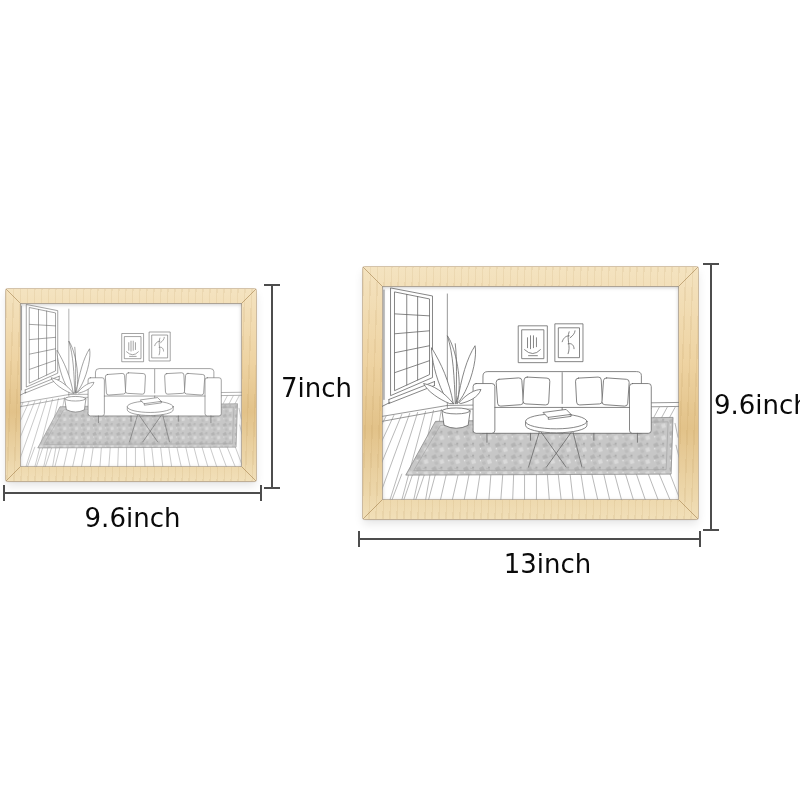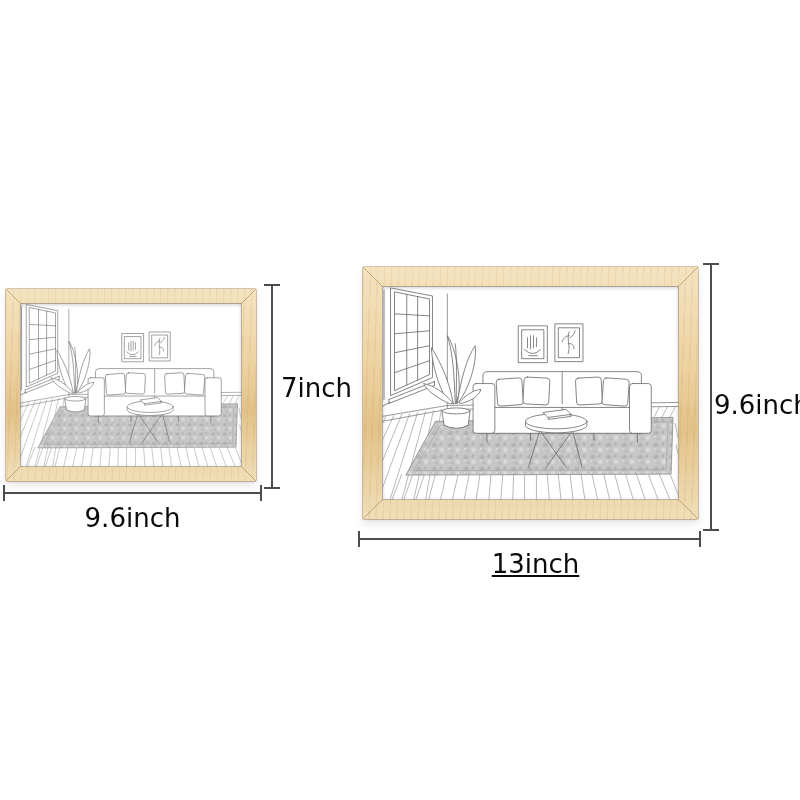--- a/index.html
+++ b/index.html
@@ -168,15 +168,15 @@
     <div class="art">
       <svg viewBox="0 0 300 215" preserveAspectRatio="none">
         <use href="#scene"></use>
       </svg>
     </div>
   </div>
 
   <div class="dim v" style="left:710px;top:263px;height:268px;"></div>
   <div class="dim-label" style="left:714px;top:391px;">9.6inch</div>
   <div class="dim h" style="left:358px;top:538px;width:343px;"></div>
-  <div class="dim-label center" style="left:368px;top:550px;width:335px;text-decoration:underline;">13inch</div>
+  <div class="dim-label center" style="left:380px;top:550px;width:335px;">13inch</div>
 
 </div>
 
 </body></html>

